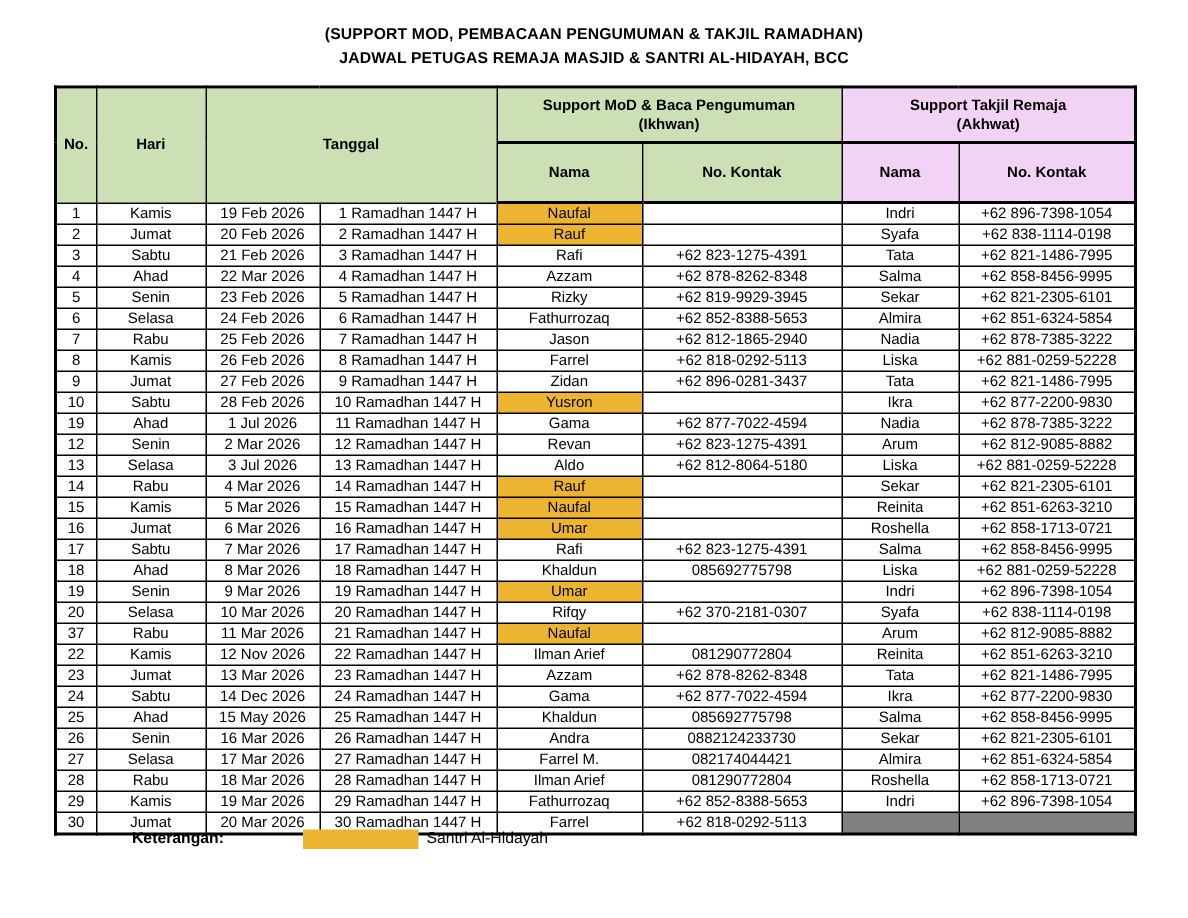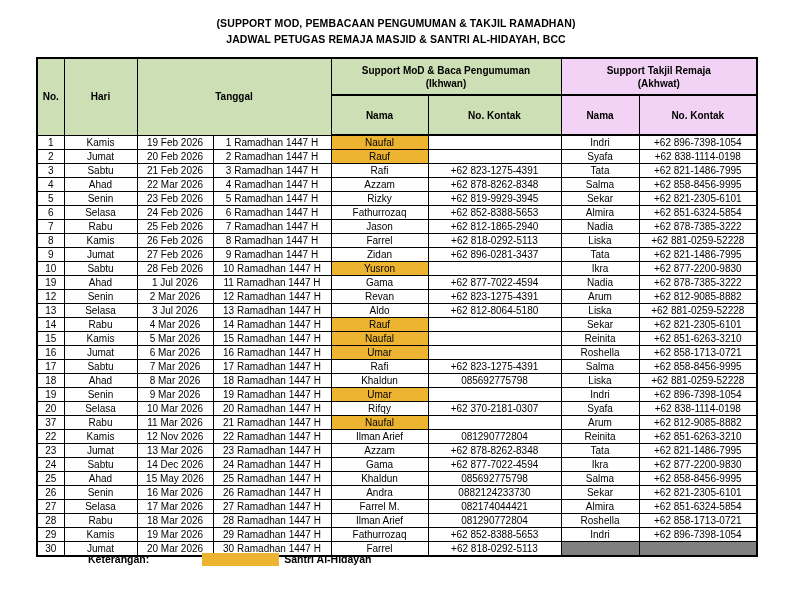--- a/index.html
+++ b/index.html
@@ -50,21 +50,21 @@
 
   .legend {
     position: absolute; left: 40px; top: 553px;
     display: flex; align-items: flex-start; height: 14px; padding-left: 48px;
   }
   .legend-label { font-size: 10.5px; font-weight: bold; }
   .legend-swatch {
     width: 77px; height: 13px; background: var(--orange, #EDB431);
     margin-left: 53px;
   }
-  .legend-text { font-size: 10.5px; margin-left: 5px; font-weight: bold; }
+  .legend-text { font-size: 10.5px; margin-left: 5px; }
 </style>
 </head>
 <body>
 
 <div class="page">
 
   <div class="title-block">
     <div class="title-line">(SUPPORT MOD, PEMBACAAN PENGUMUMAN &amp; TAKJIL RAMADHAN)</div>
     <div class="title-line">JADWAL PETUGAS REMAJA MASJID &amp; SANTRI AL-HIDAYAH, BCC</div>
   </div>

